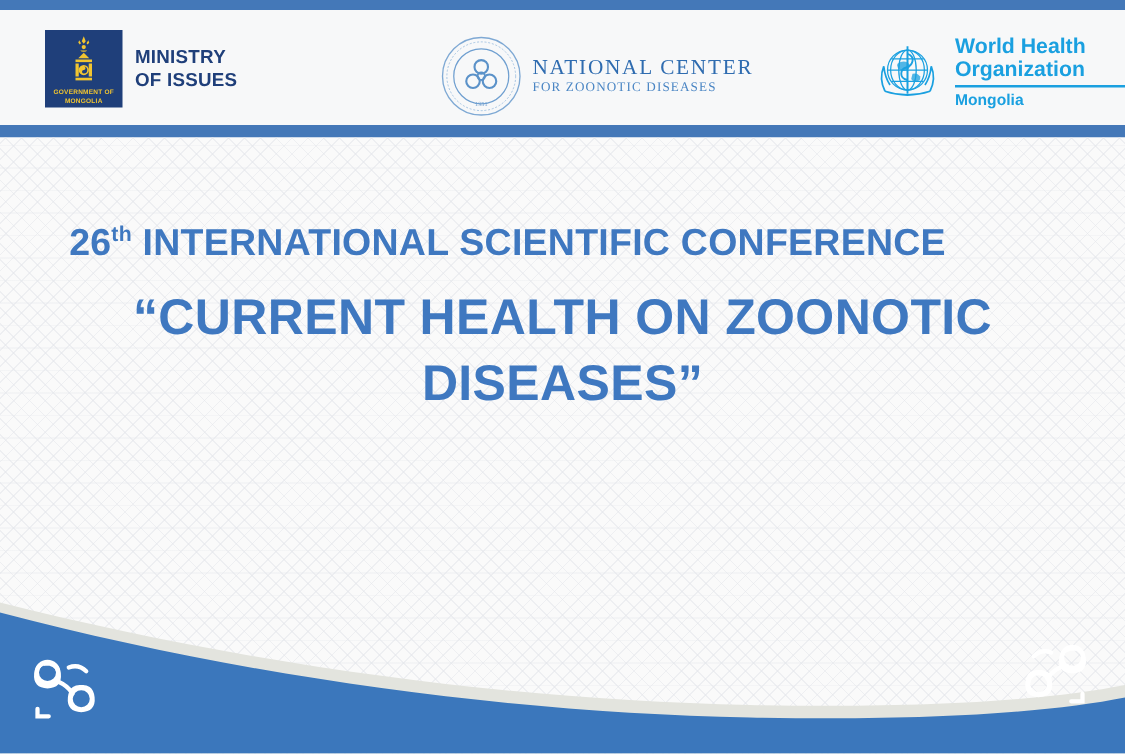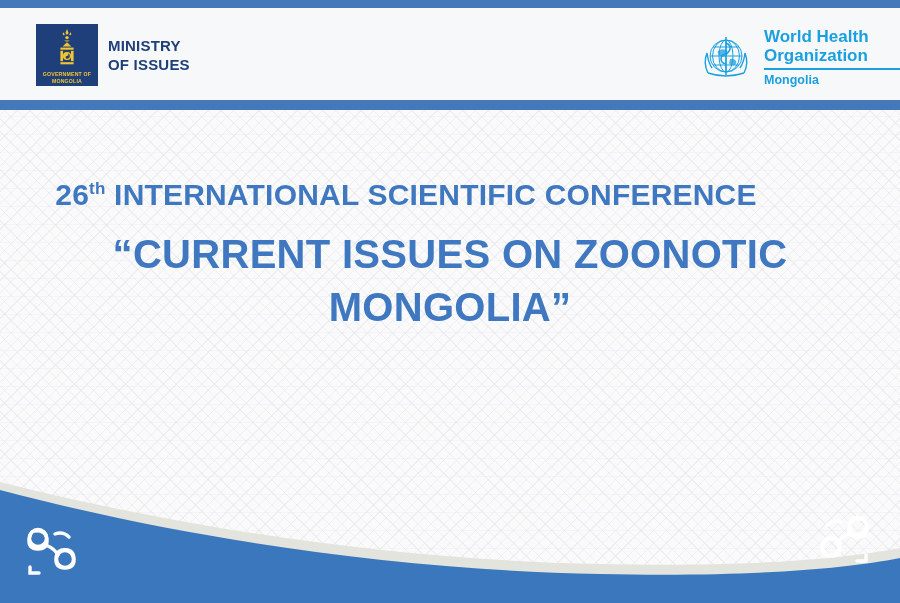--- a/index.html
+++ b/index.html
@@ -175,20 +175,38 @@
           <span>GOVERNMENT OF</span><br>
           <span>MONGOLIA</span>
         </div>
       </div>
       <div class="moh-label">
         <div>MINISTRY</div>
         <div>OF ISSUES</div>
       </div>
     </div>
 
+    <div class="logo-slot logo-ncz">
+      <svg class="ncz-seal" viewBox="0 0 66 66">
+        <circle cx="33" cy="33" r="31" fill="none" stroke="#7fa9d4" stroke-width="1.1"></circle>
+        <circle cx="33" cy="33" r="27.5" fill="none" stroke="#9dbfe0" stroke-width=".7" stroke-dasharray="1.6 1.4"></circle>
+        <circle cx="33" cy="33" r="22" fill="none" stroke="#6f9fd0" stroke-width="1"></circle>
+        <g fill="none" stroke="#5b92c9" stroke-width="1.7">
+          <circle cx="33" cy="25.5" r="5.4"></circle>
+          <circle cx="26.4" cy="37" r="5.4"></circle>
+          <circle cx="39.6" cy="37" r="5.4"></circle>
+        </g>
+        <circle cx="33" cy="33" r="3" fill="none" stroke="#5b92c9" stroke-width="1.5"></circle>
+        <text x="33" y="57" font-size="5" fill="#6f9fd0" text-anchor="middle" font-family="Liberation Serif, serif">1951</text>
+      </svg>
+      <div class="ncz-label">
+        <div class="ncz-l1">NATIONAL CENTER</div>
+        <div class="ncz-l2">FOR ZOONOTIC DISEASES</div>
+      </div>
+    </div>
 
     <div class="logo-slot logo-who">
       <svg class="who-emblem" viewBox="0 0 58 58">
         <g stroke="#1aa0e0" fill="none" stroke-width="1">
           <circle cx="29" cy="27" r="16"></circle>
           <ellipse cx="29" cy="27" rx="7" ry="16"></ellipse>
           <ellipse cx="29" cy="27" rx="13.5" ry="16"></ellipse>
           <line x1="13" y1="27" x2="45" y2="27"></line>
           <line x1="16" y1="18" x2="42" y2="18"></line>
           <line x1="16" y1="36" x2="42" y2="36"></line>
@@ -219,21 +237,21 @@
 
   <div class="header-sep"></div>
 
   <div class="body-area">
 
     <div class="title-block">
       <div class="line1">
         <span>26</span><sup>th</sup>
         <span>INTERNATIONAL SCIENTIFIC CONFERENCE</span>
       </div>
-      <div class="headline">“CURRENT ISSUES ON ZOONOTIC MONGOLIA”</div>
+      <div class="headline">“CURRENT HEALTH ON ZOONOTIC DISEASES”</div>
       <div class="meta">
       </div>
     </div>
 
     <svg class="wave" viewBox="0 0 900 135" preserveAspectRatio="none">
       <path d="M0,14 C190,62 400,92 600,96 C740,99 840,92 900,80 L900,135 L0,135 Z" fill="#e3e4de"></path>
       <path d="M0,22 C190,72 400,102 600,106 C740,109 840,102 900,90 L900,135 L0,135 Z" fill="#3b77bc"></path>
     </svg>
 
     <svg class="knot knot-left" width="80" height="62" viewBox="0 0 80 62">

